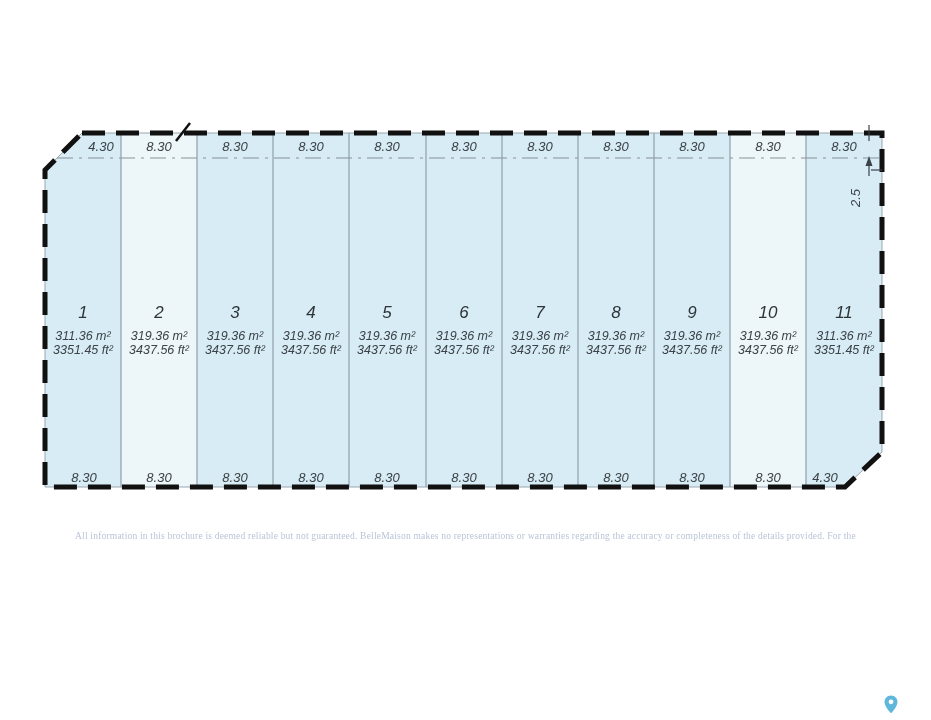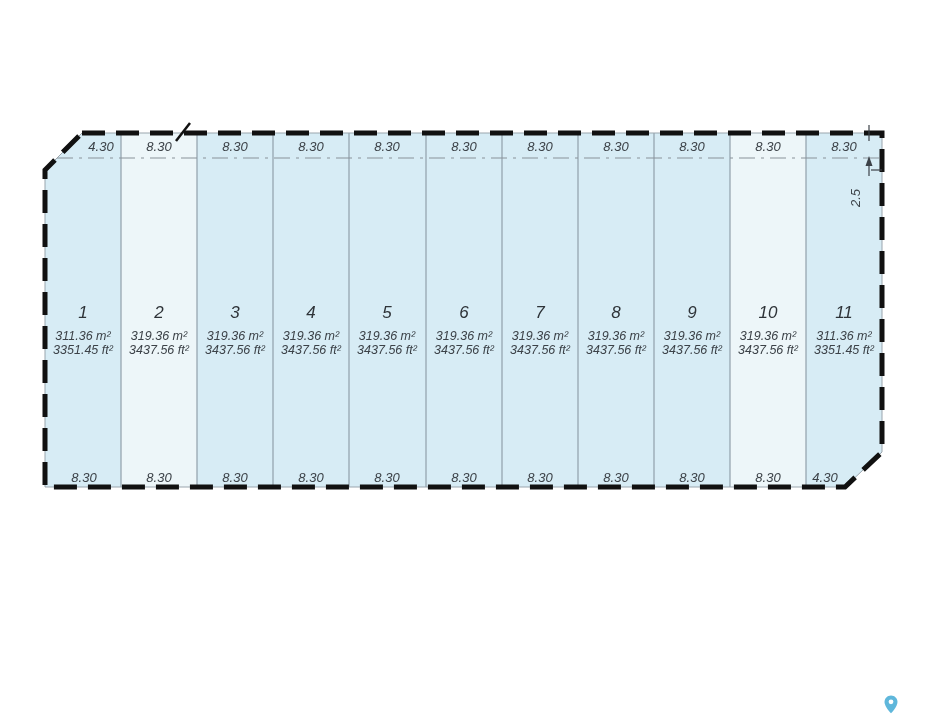--- a/index.html
+++ b/index.html
@@ -153,20 +153,21 @@
     <g>
       <text class="dim" x="844" y="151">8.30</text>
       <text class="lotnum" x="844" y="318">11</text>
       <text class="area" x="844" y="340">311.36 m²</text>
       <text class="area" x="844" y="354">3351.45 ft²</text>
       <text class="dim" x="825" y="482">4.30</text>
     </g>
   </svg>
 
   <div class="footer">
+    <div>All information in this brochure is deemed reliable but not guaranteed. BelleMaison makes no representations or warranties regarding the accuracy or completeness of the details provided. For the</div>
   </div>
 
   <svg class="pin" viewBox="0 0 14 19">
     <path d="M7,0.5 C3.4,0.5 0.5,3.4 0.5,7 C0.5,11.8 7,18.3 7,18.3 S13.5,11.8 13.5,7 C13.5,3.4 10.6,0.5 7,0.5 Z" fill="#5fb7db"></path>
     <circle cx="7" cy="6.8" r="2.4" fill="#ffffff"></circle>
   </svg>
 
 </div>
 
 </body></html>

